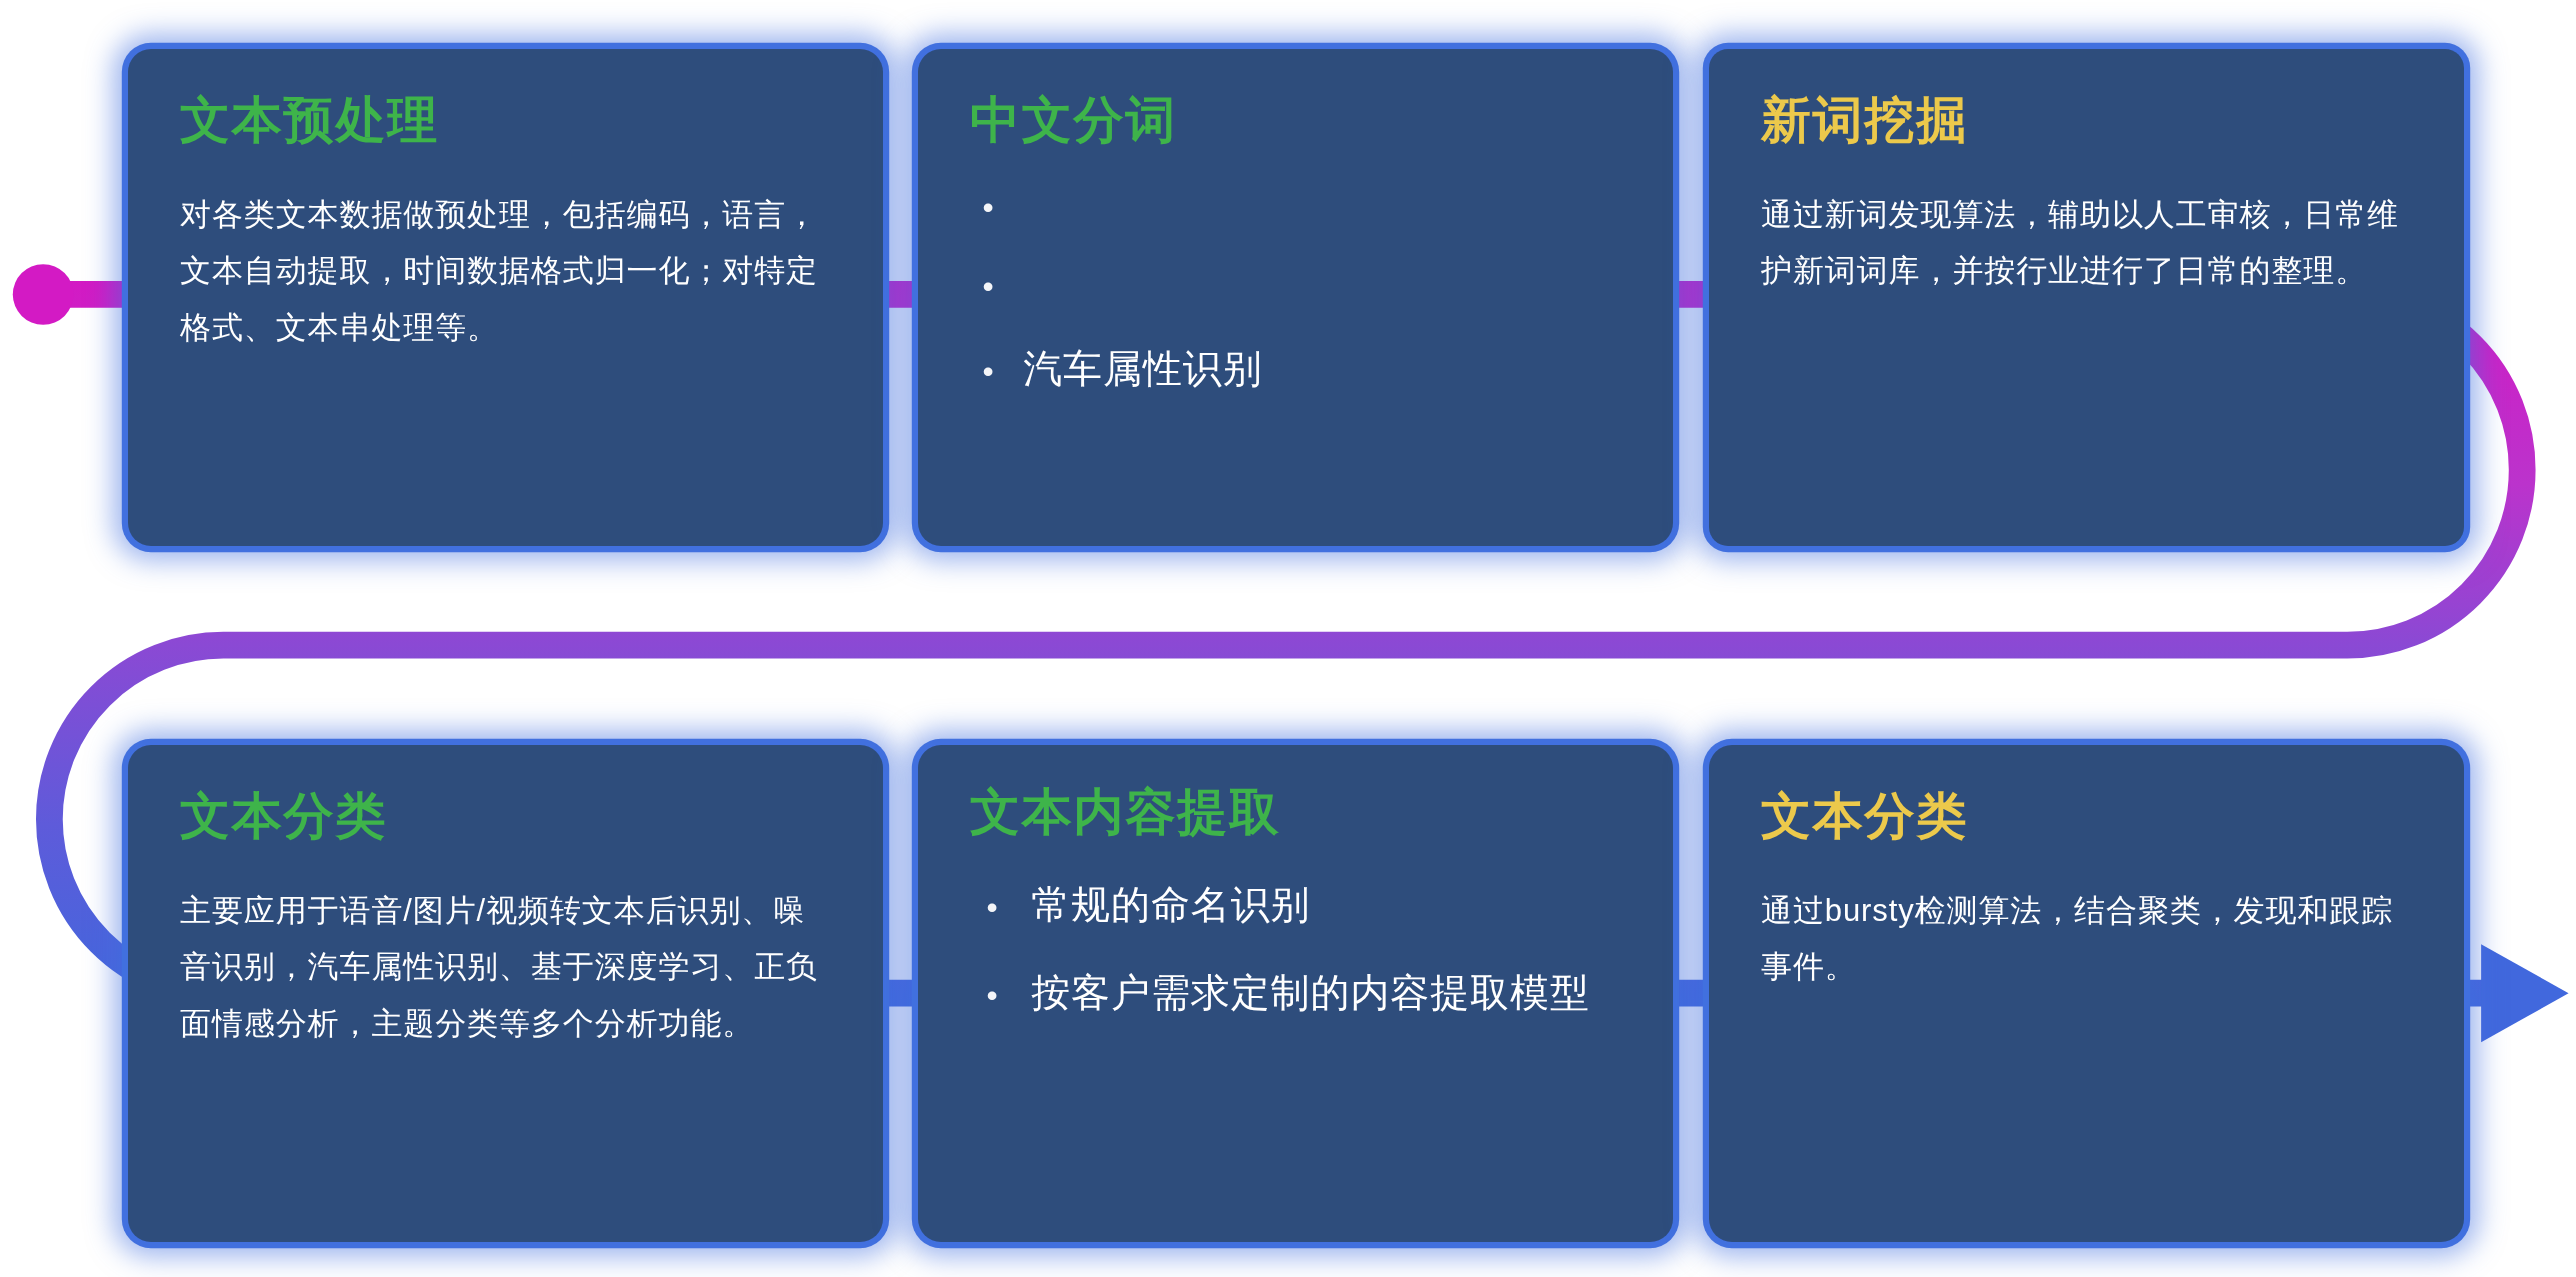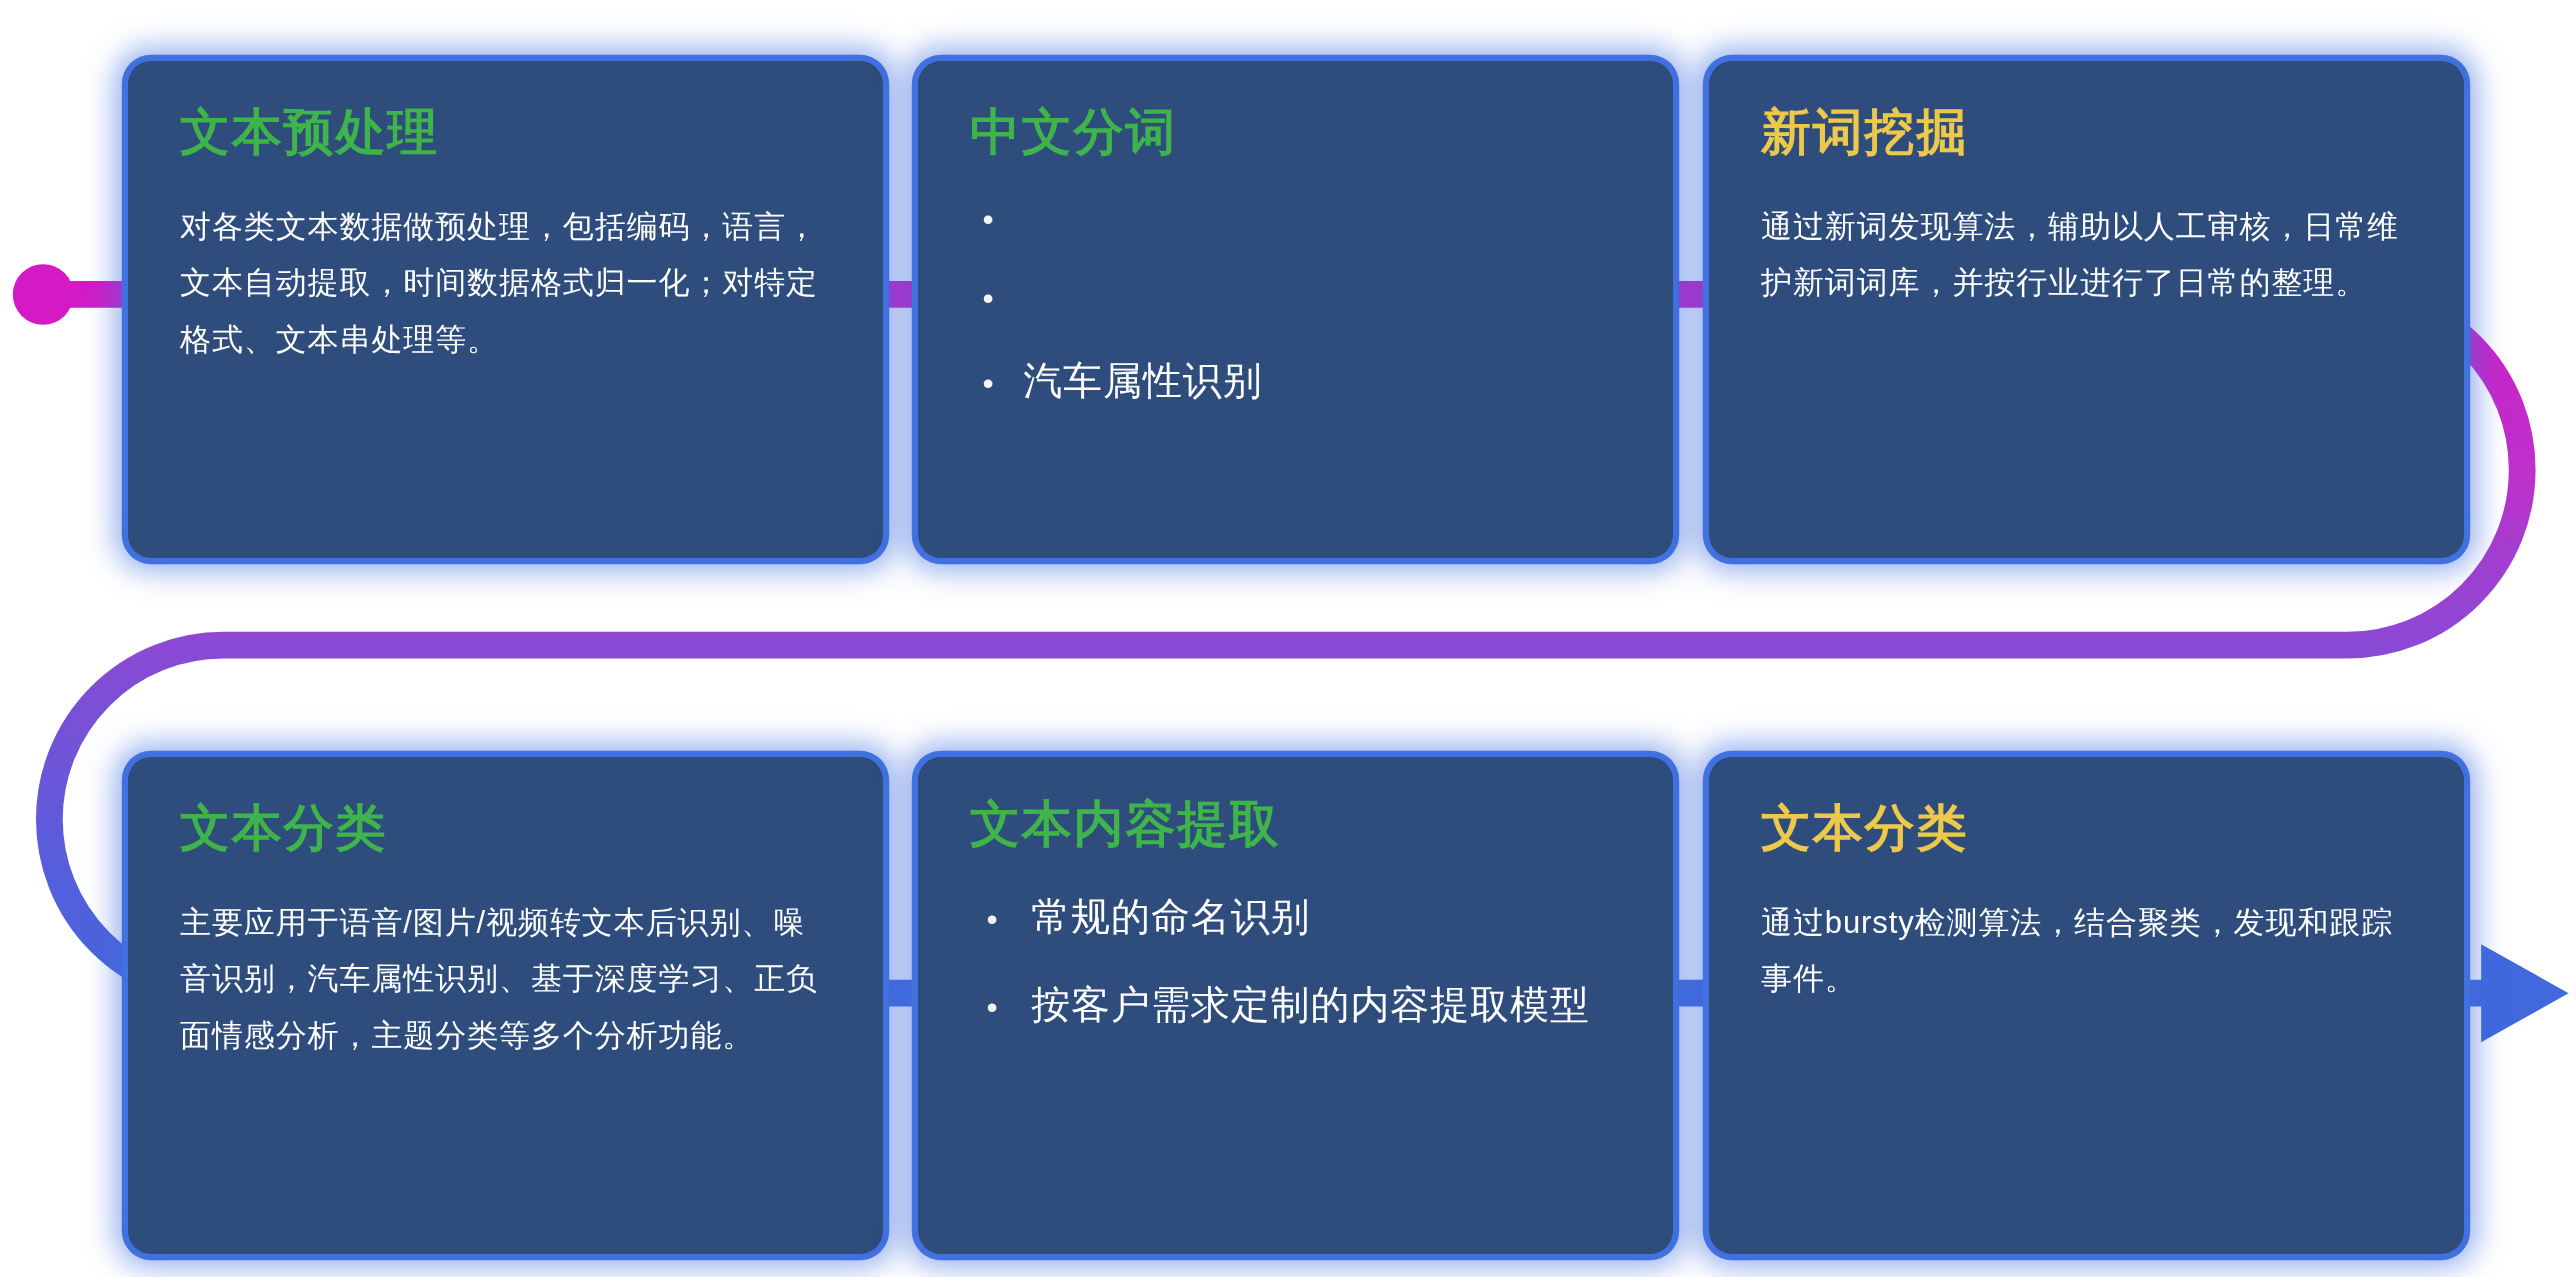--- a/index.html
+++ b/index.html
@@ -19,21 +19,20 @@
   .card {
     position: absolute;
     width: 755px;
     height: 497px;
     box-sizing: border-box;
     background: #2e4d7c;
     border-radius: 23px;
     padding: 41px 52px 36px 52px;
     box-shadow: 0 0 0 6.2px #4170df, 0 0 27px 14.3px rgba(65,112,223,0.50);
     z-index: 2;
-    margin-top: 12px;
   }
   .card-title {
     margin: 0 0 37px 0;
     font-size: 50px;
     font-weight: bold;
     letter-spacing: 1.8px;
     line-height: 1.2;
   }
   .t-green  { color: #3eb44a; }
   .t-yellow { color: #ecc94b; }
@@ -106,21 +105,21 @@
       <li class="bullet">
         <span class="dot">•</span>
       </li>
       <li class="bullet">
         <span class="dot">•</span>
         <span>汽车属性识别</span>
       </li>
     </ul>
   </section>
 
-  <section class="card" style="left:1709px; top:49px;">
+  <section class="card" style="left:1709px; top:49px;border-radius:19px;">
     <h2 class="card-title t-yellow">新词挖掘</h2>
     <p class="card-body">通过新词发现算法，辅助以人工审核，日常维护新词词库，并按行业进行了日常的整理。</p>
   </section>
 
   <section class="card" style="left:128px; top:745px;">
     <h2 class="card-title t-green">文本分类</h2>
     <p class="card-body">主要应用于语音/图片/视频转文本后识别、噪音识别，汽车属性识别、基于深度学习、正负面情感分析，主题分类等多个分析功能。</p>
   </section>
 
   <section class="card" style="left:918px; top:745px;font-family:Liberation Mono, monospace;">

